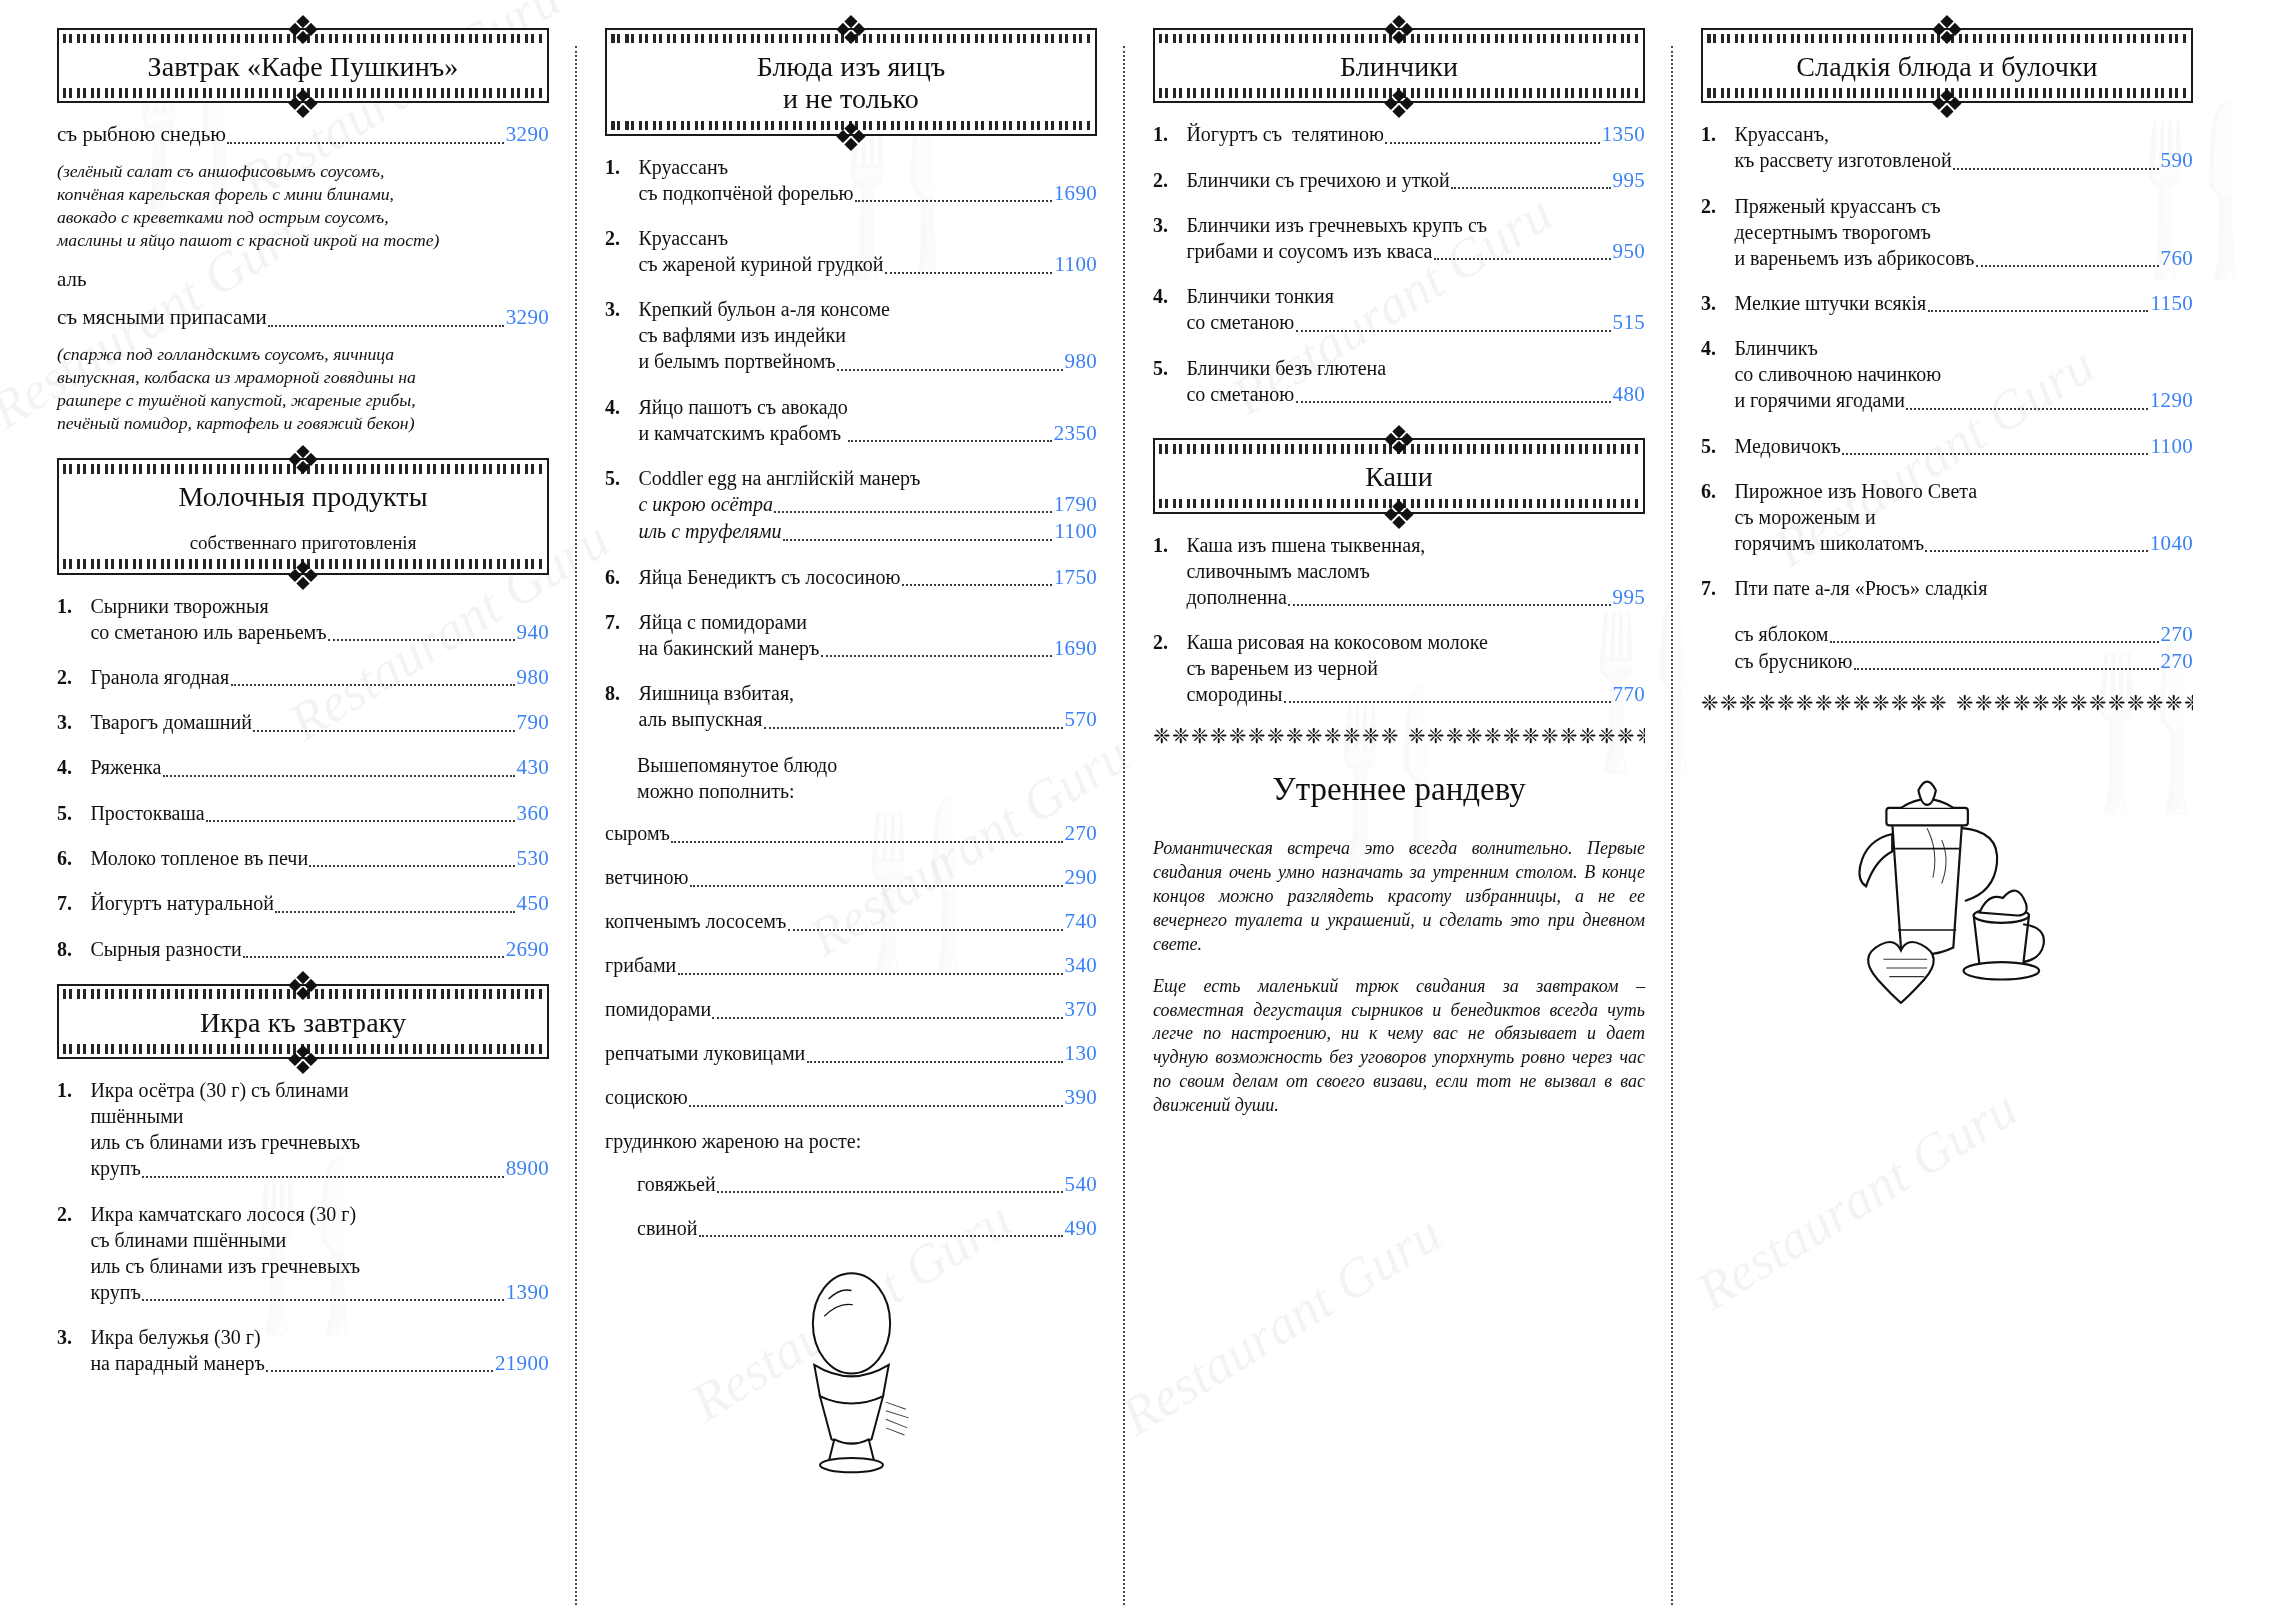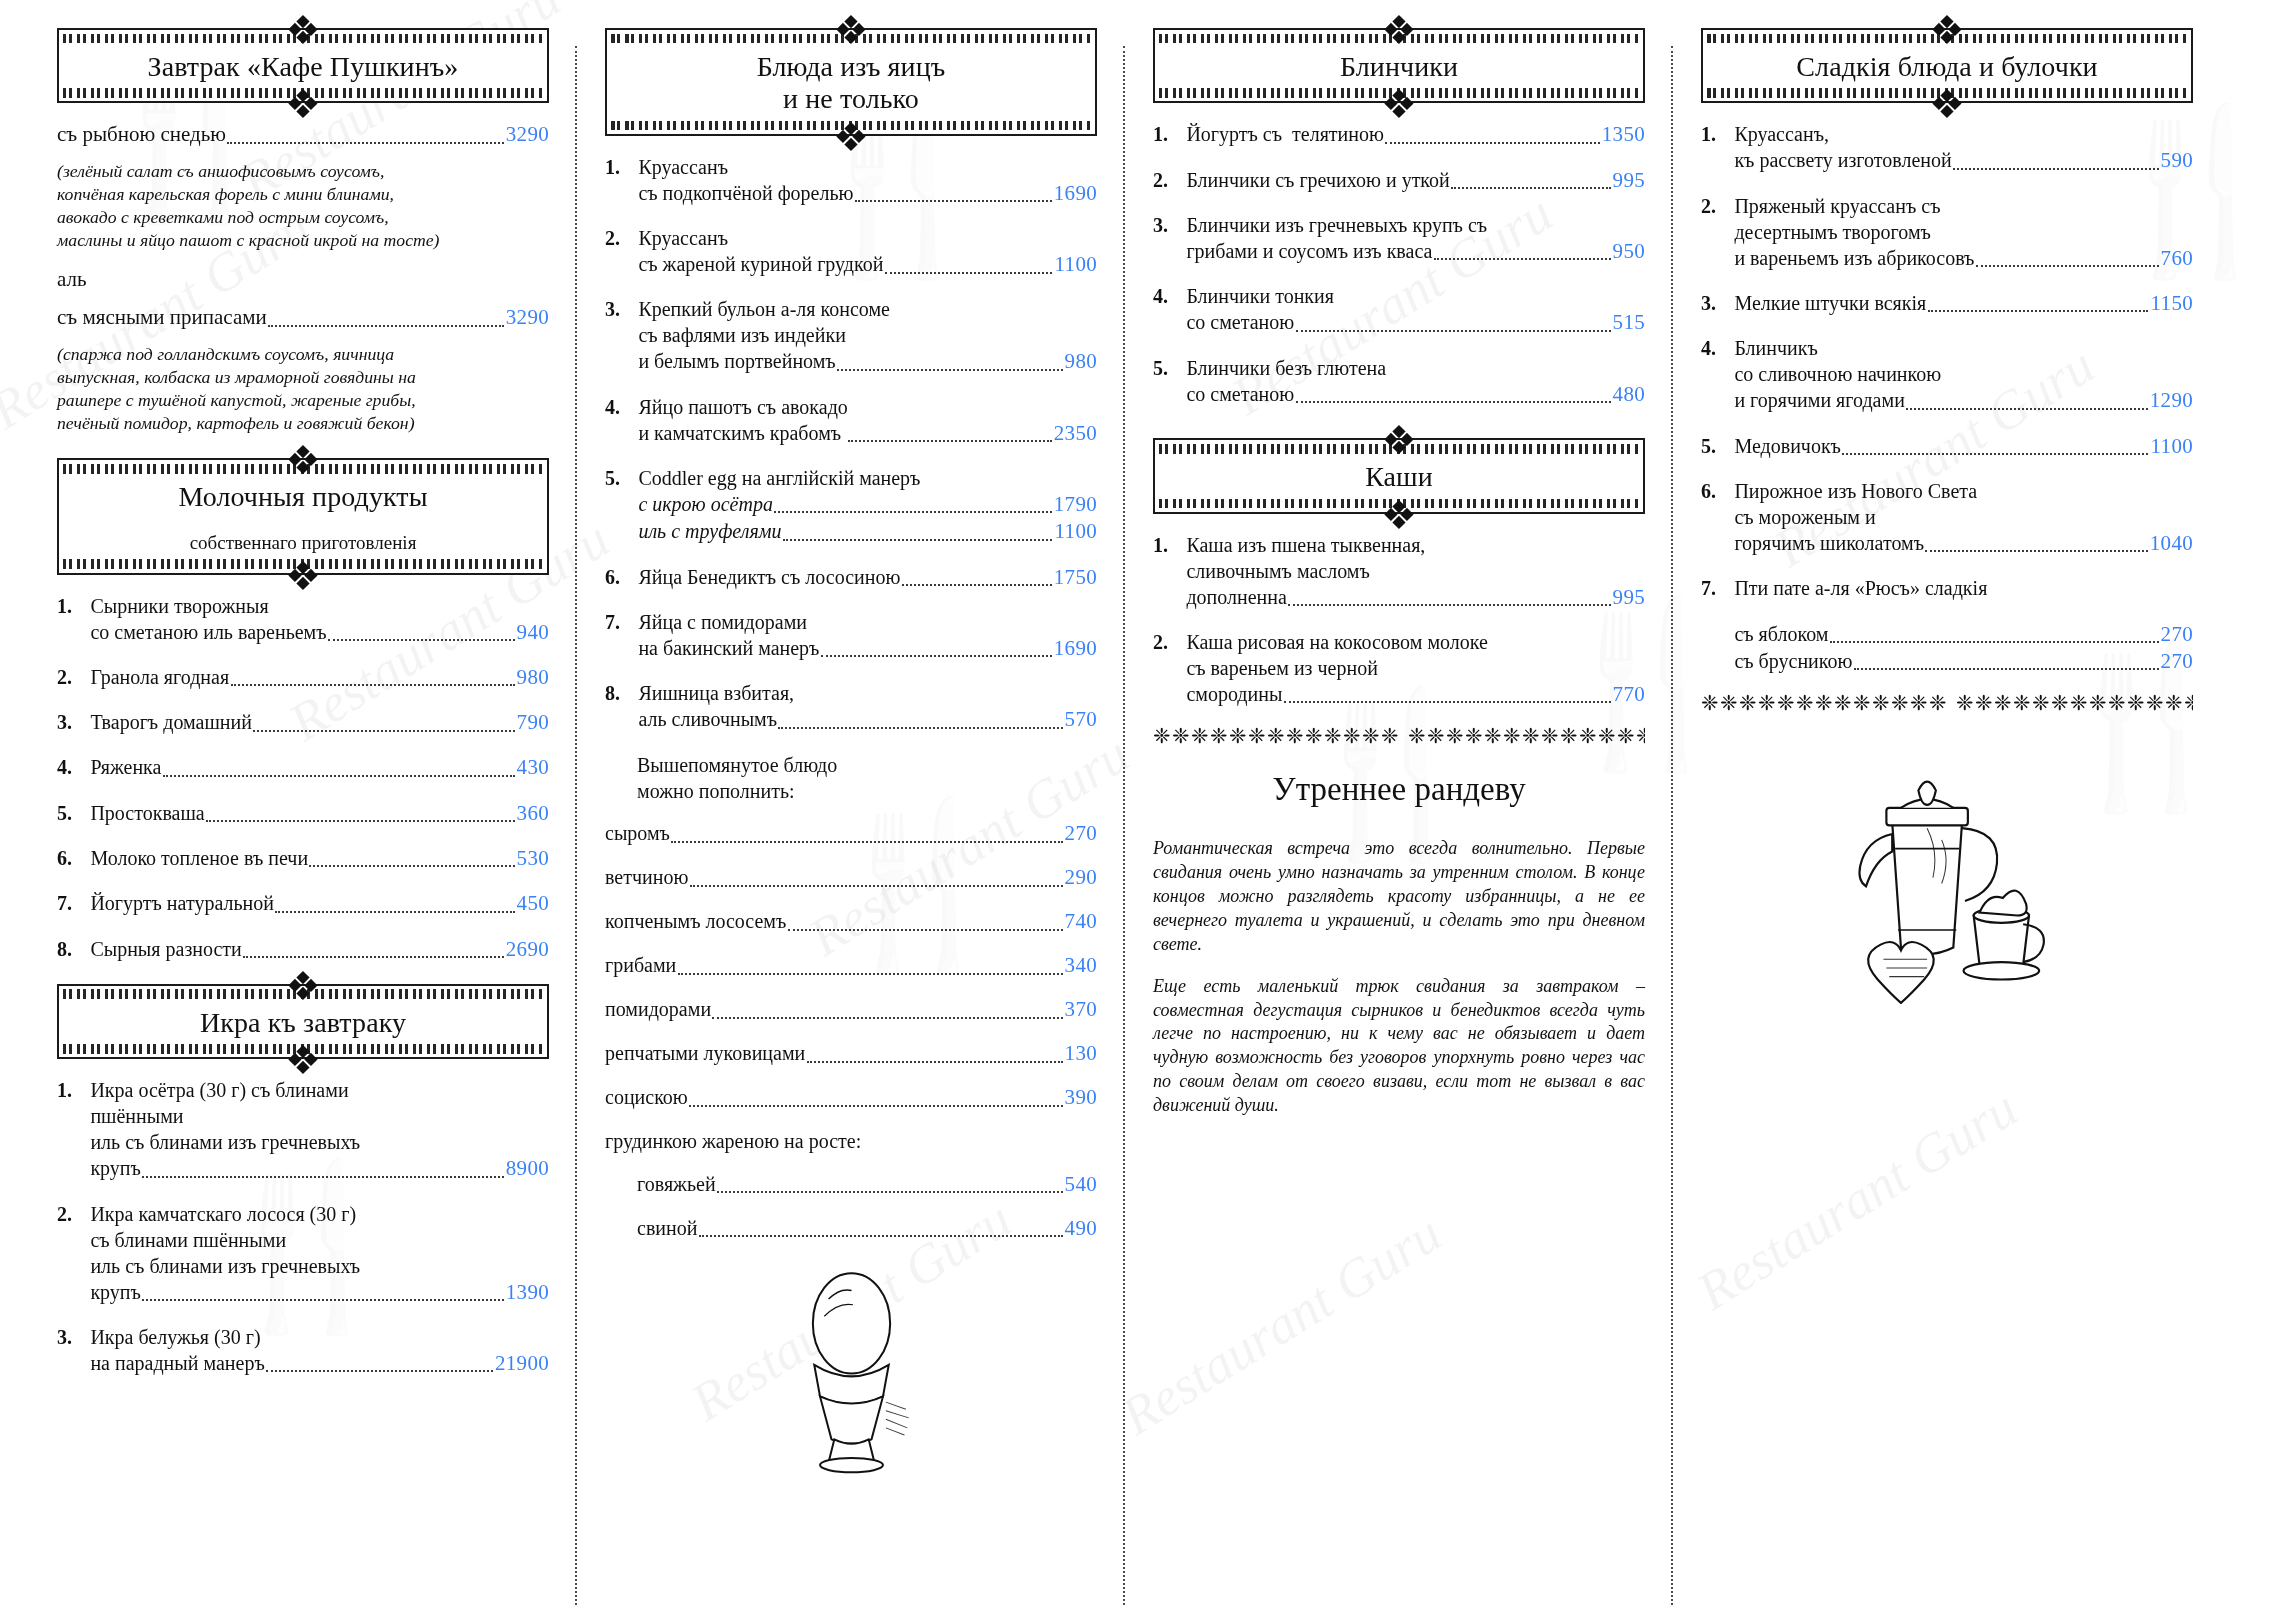--- a/index.html
+++ b/index.html
@@ -578,21 +578,21 @@
             </div>
           </div>
         </li>
         <li>
           <span class="num">8.</span>
           <div class="body">
             <div class="line">
               <span class="txt">Яишница взбитая,</span>
             </div>
             <div class="line">
-              <span class="txt">аль сливочнымъ</span>
+              <span class="txt">аль выпускная</span>
               <span class="leader"></span>
               <span class="price">570</span>
             </div>
           </div>
         </li>
       </ol>
 
     <div class="note">Вышепомянутое блюдо
 можно пополнить:</div>
     <div>

